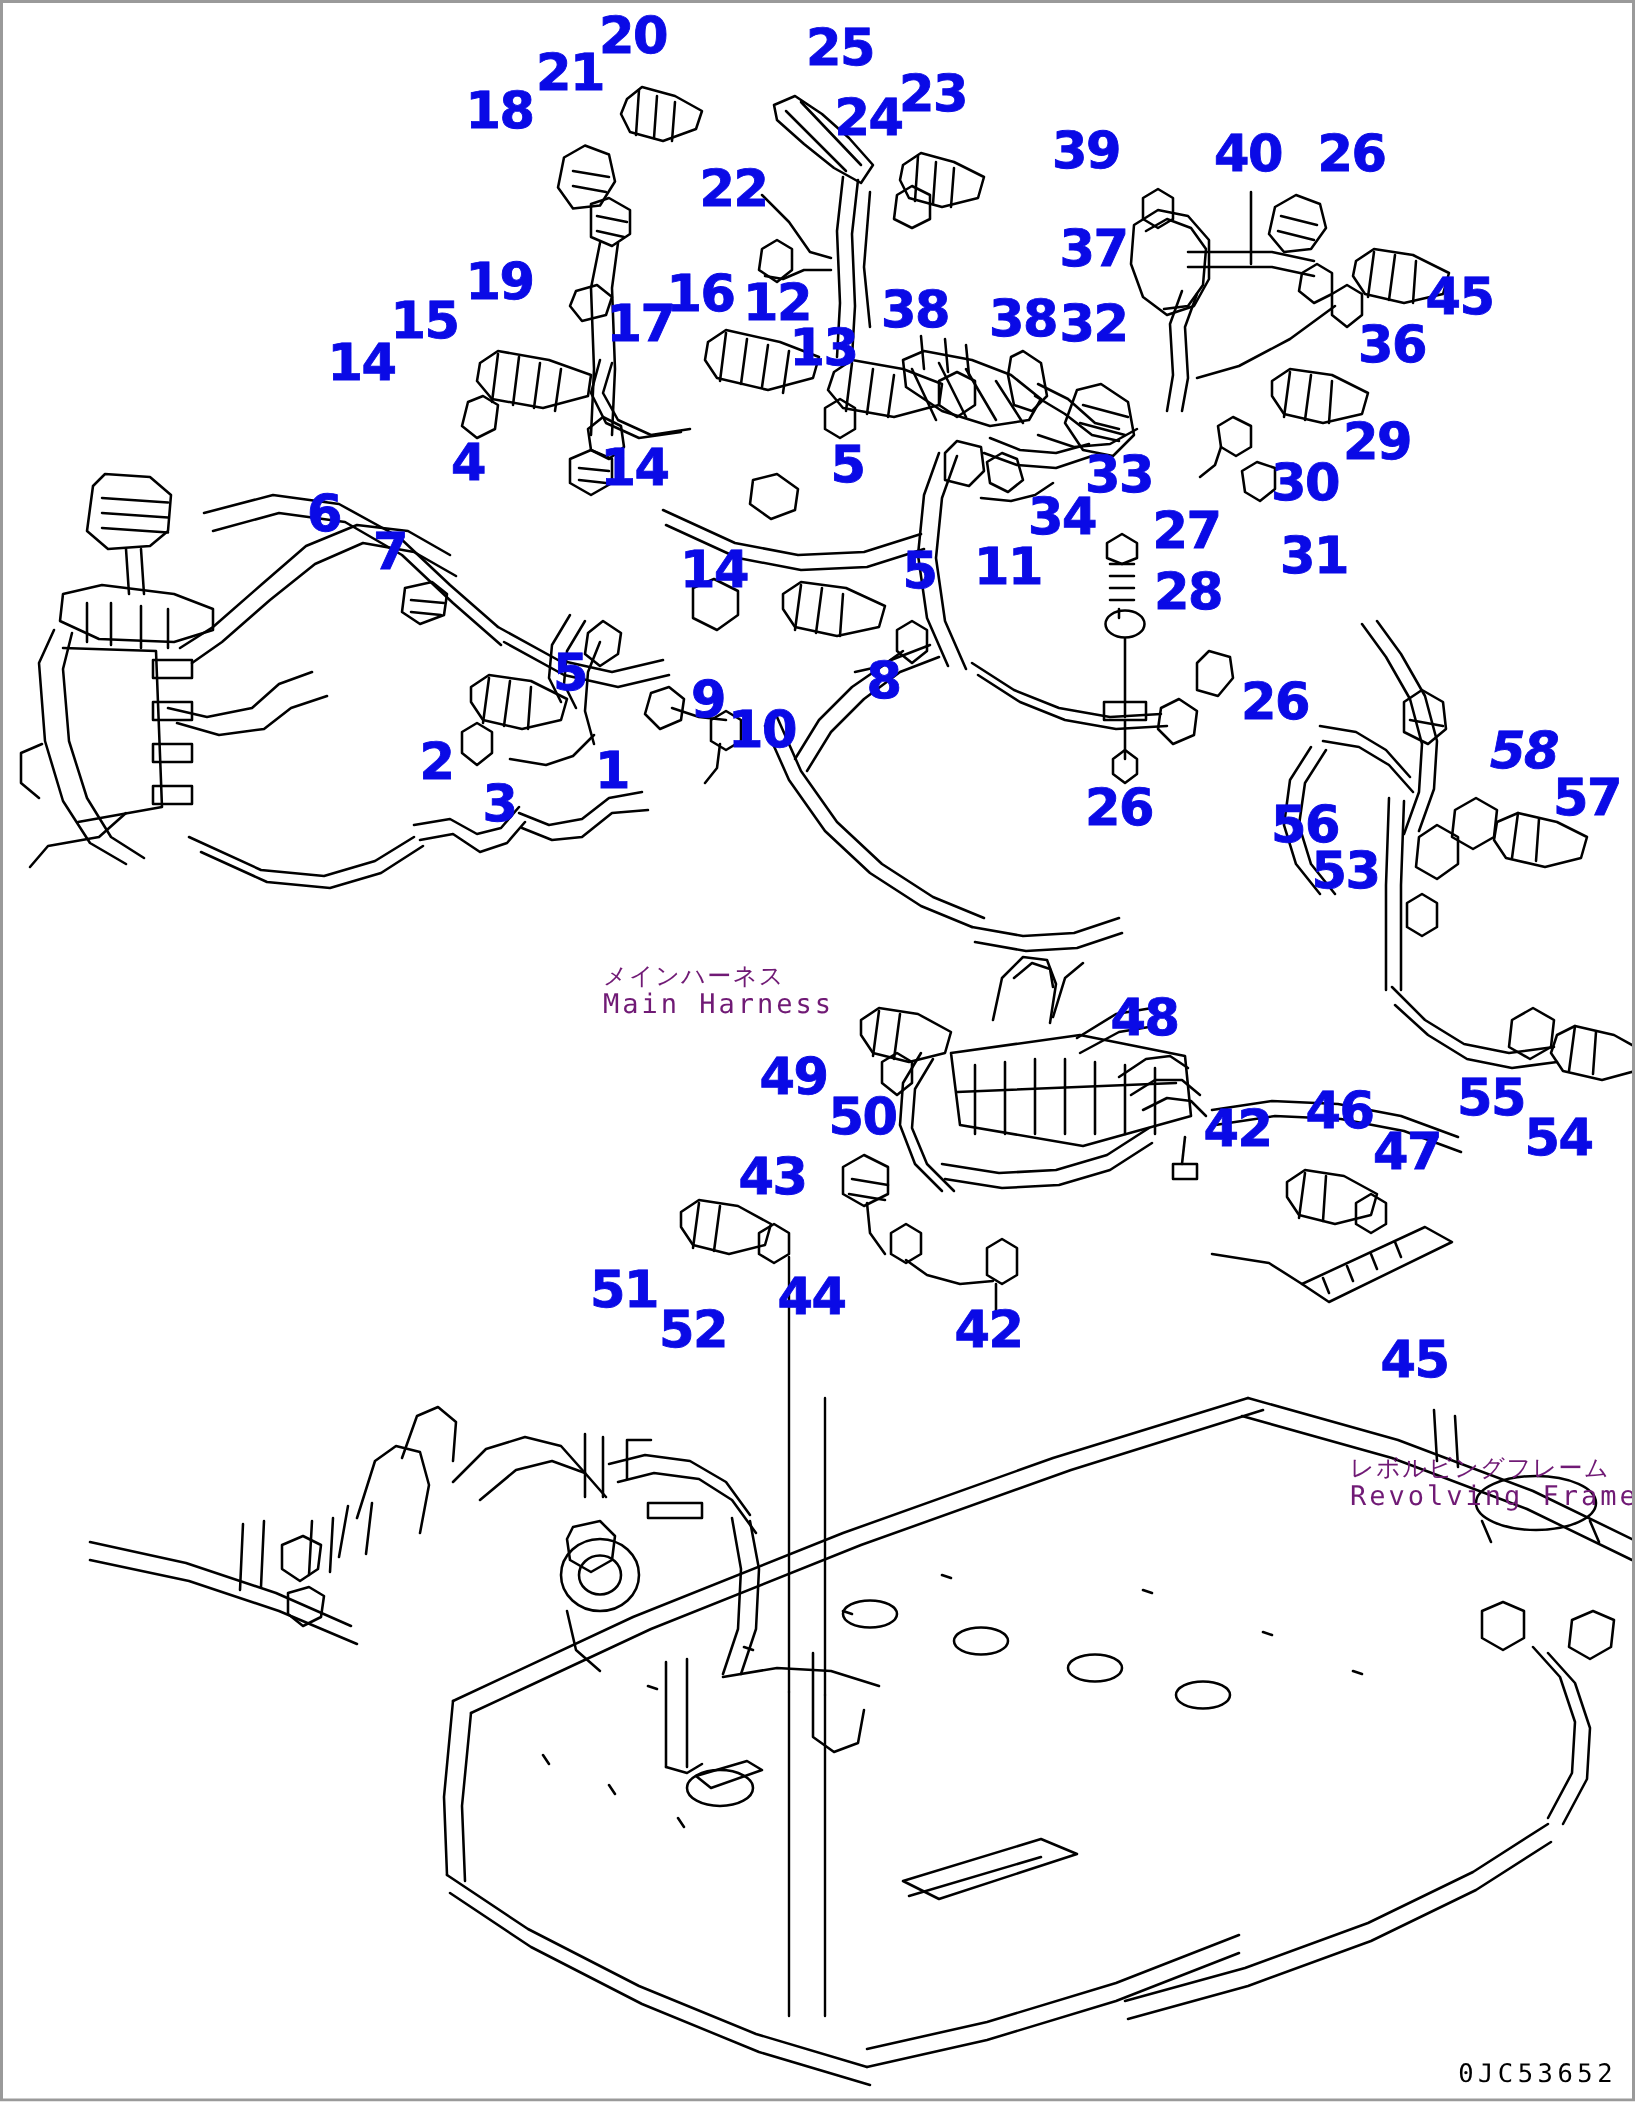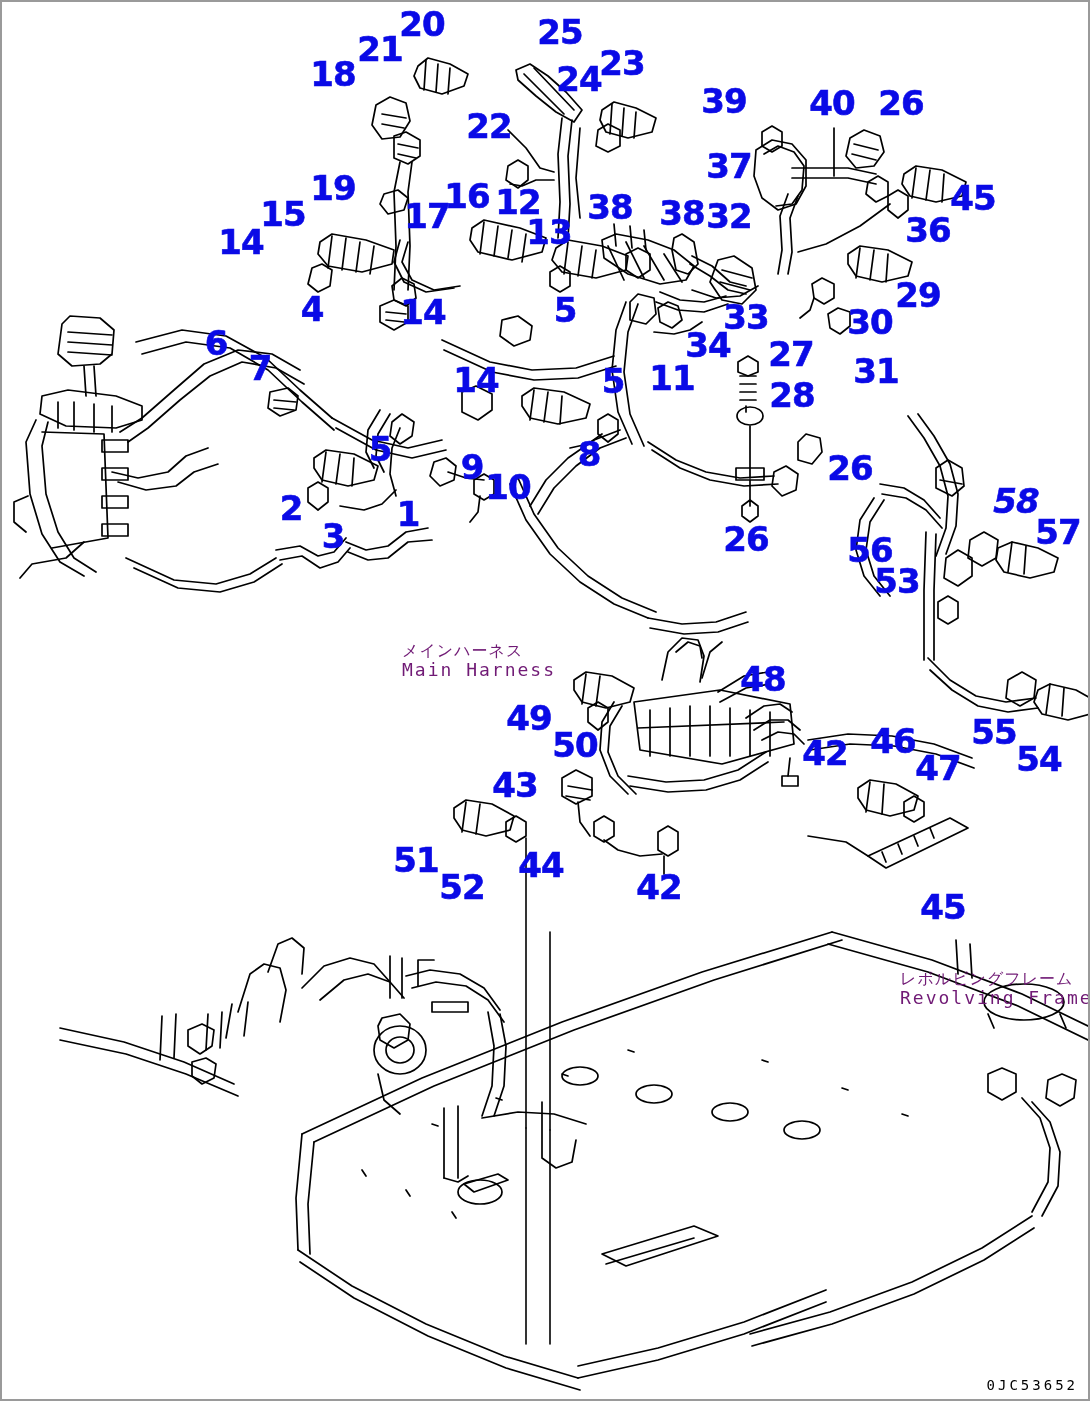--- a/index.html
+++ b/index.html
@@ -49,21 +49,21 @@
     font-size:18px;
     line-height:20px;
     letter-spacing:2px;
   }
 
   #figcode{
     position:absolute;
     right:10px;bottom:6px;
     color:#000;
     font-family:"DejaVu Sans Mono","Liberation Mono",monospace;
-    font-size:14px;
+    font-size:17px;
     letter-spacing:3px;
     user-select:none;
   }
 </style>
 </head>
 <body>
 
 <div id="page">
 
   <div id="artboard">

